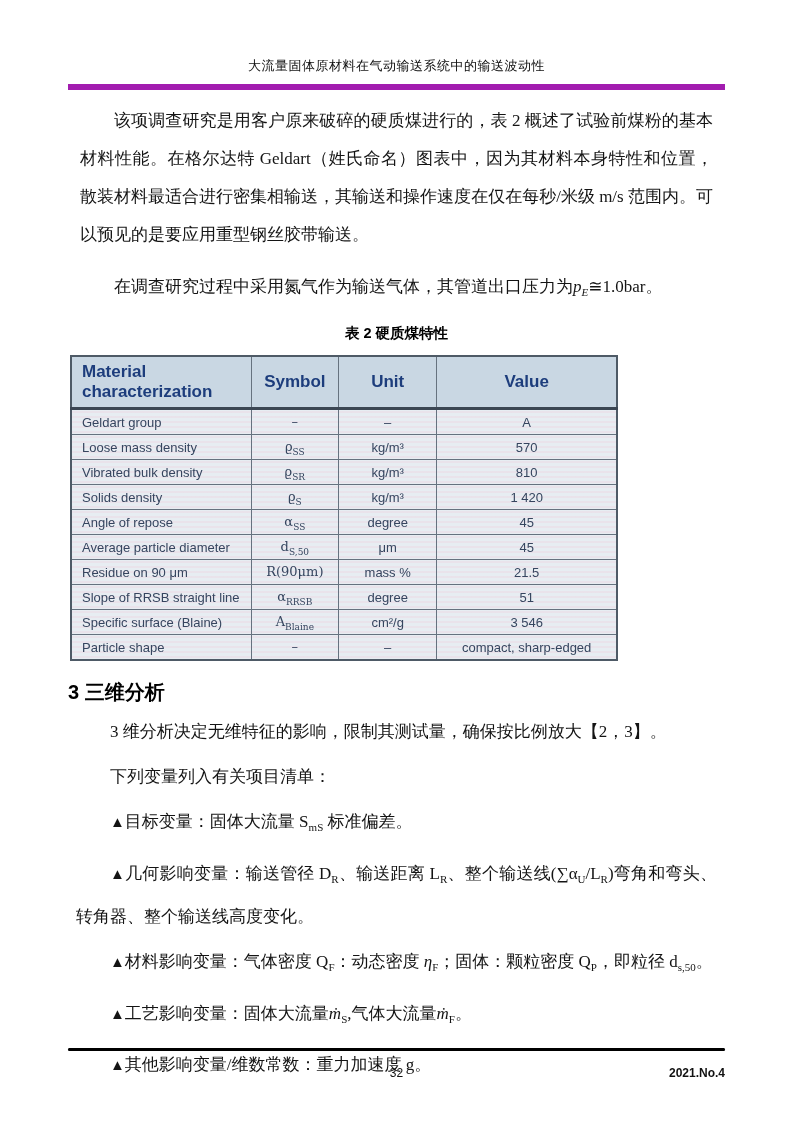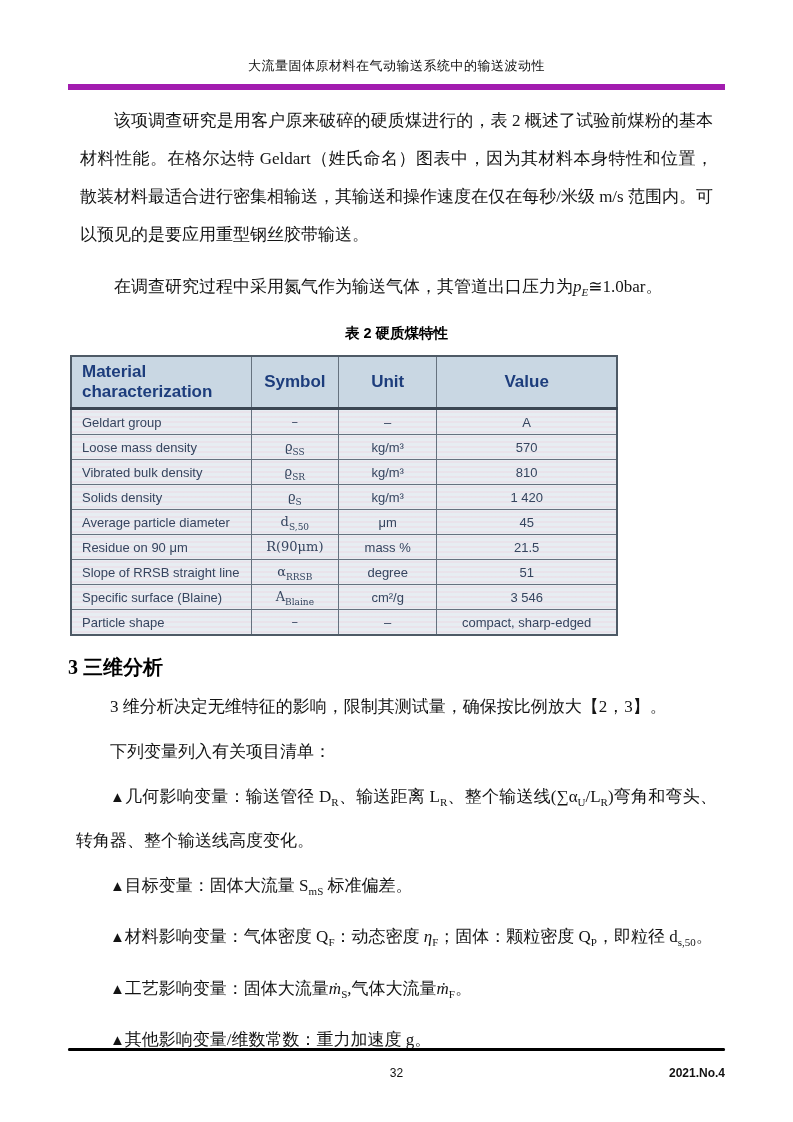--- a/index.html
+++ b/index.html
@@ -84,21 +84,21 @@
   table.props .c-name { width:33%; }
   table.props .c-sym  { width:16%; }
   table.props .c-unit { width:18%; }
   table.props .c-val  { width:33%; }
   table.props td.sym { font-family:"DejaVu Serif",serif; }
   table.props sub { font-size:9px; }
 
   
   .sec-heading {
     margin:18px 0 8px 0;
-    font-family:Liberation Serif, serif;
+    font-family:Liberation Sans, sans-serif;
     font-weight:bold;
     font-size:20px;
     line-height:26px;
     color:#000;
   }
   .list-para {
     margin:8px;
     font-size:17px;
     line-height:37px;
     text-align:justify;
@@ -176,20 +176,26 @@
           <td>kg/m³</td>
           <td>810</td>
         </tr>
         <tr>
           <td class="name">Solids density</td>
           <td class="sym"><span>ϱ</span><sub>S</sub></td>
           <td>kg/m³</td>
           <td>1 420</td>
         </tr>
         <tr>
+          <td class="name">Angle of repose</td>
+          <td class="sym"><span>α</span><sub>SS</sub></td>
+          <td>degree</td>
+          <td>45</td>
+        </tr>
+        <tr>
           <td class="name">Average particle diameter</td>
           <td class="sym"><span>d</span><sub>S,50</sub></td>
           <td>μm</td>
           <td>45</td>
         </tr>
         <tr>
           <td class="name">Residue on 90 μm</td>
           <td class="sym"><span>R(90μm)</span><sub></sub></td>
           <td>mass %</td>
           <td>21.5</td>
@@ -215,23 +221,23 @@
       </tbody>
     </table>
   </div>
 
   <div class="margins">
     <div class="sec-heading">3 三维分析</div>
 
     <p class="list-para">3 维分析决定无维特征的影响，限制其测试量，确保按比例放大【2，3】。</p>
     <p class="list-para">下列变量列入有关项目清单：</p>
 
+    <p class="list-para"><span class="tri">▲</span><span>目标变量：固体大流量 S</span><sub>mS</sub><span> 标准偏差。</span></p>
+
     <p class="list-para"><span class="tri">▲</span><span>几何影响变量：输送管径 D</span><sub>R</sub><span>、输送距离 L</span><sub>R</sub><span>、整个输送线(∑α</span><sub>U</sub><span>/L</span><sub>R</sub><span>)弯角和弯头、转角器、整个输送线高度变化。</span></p>
-
-    <p class="list-para"><span class="tri">▲</span><span>目标变量：固体大流量 S</span><sub>mS</sub><span> 标准偏差。</span></p>
 
     <p class="list-para"><span class="tri">▲</span><span>材料影响变量：气体密度 Q</span><sub>F</sub><span>：动态密度 </span><i>η</i><sub>F</sub><span>；固体：颗粒密度 Q</span><sub>P</sub><span>，即粒径 d</span><sub>s,50</sub><span>。</span></p>
 
     <p class="list-para"><span class="tri">▲</span><span>工艺影响变量：固体大流量</span><i>ṁ</i><sub>S</sub><span>,气体大流量</span><i>ṁ</i><sub>F</sub><span>。</span></p>
 
     <p class="list-para"><span class="tri">▲</span><span>其他影响变量/维数常数：重力加速度 g。</span></p>
   </div>
 
   <div class="footer">
     <div class="footer-rule"></div>

